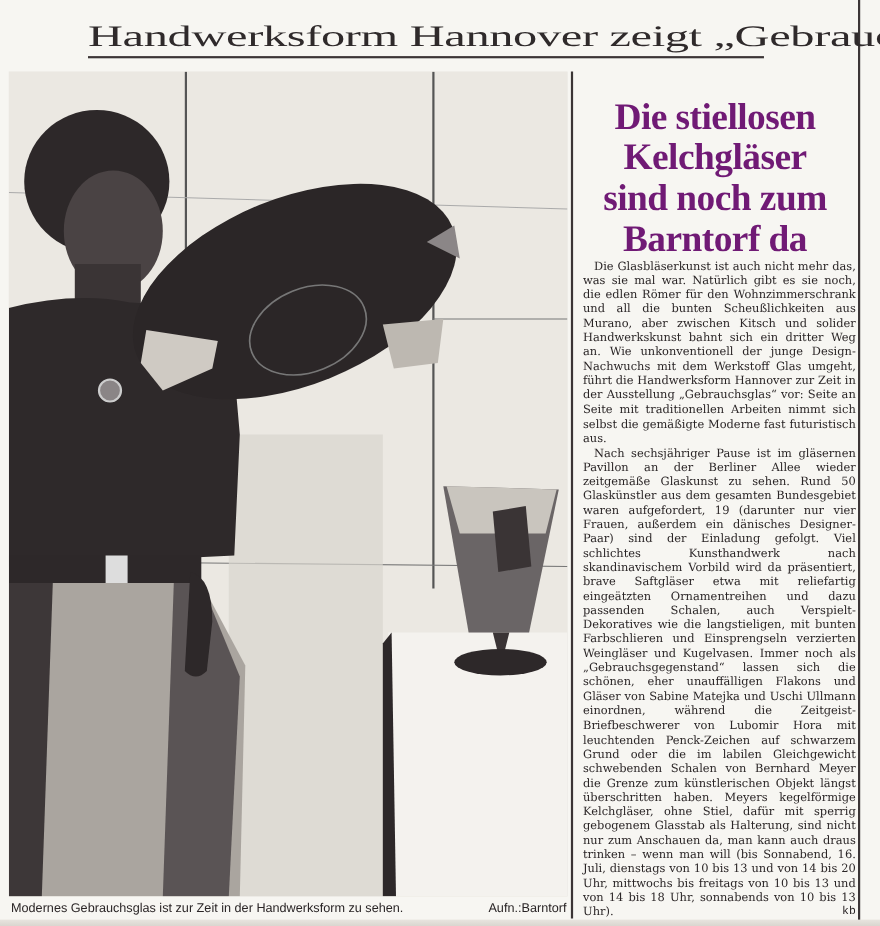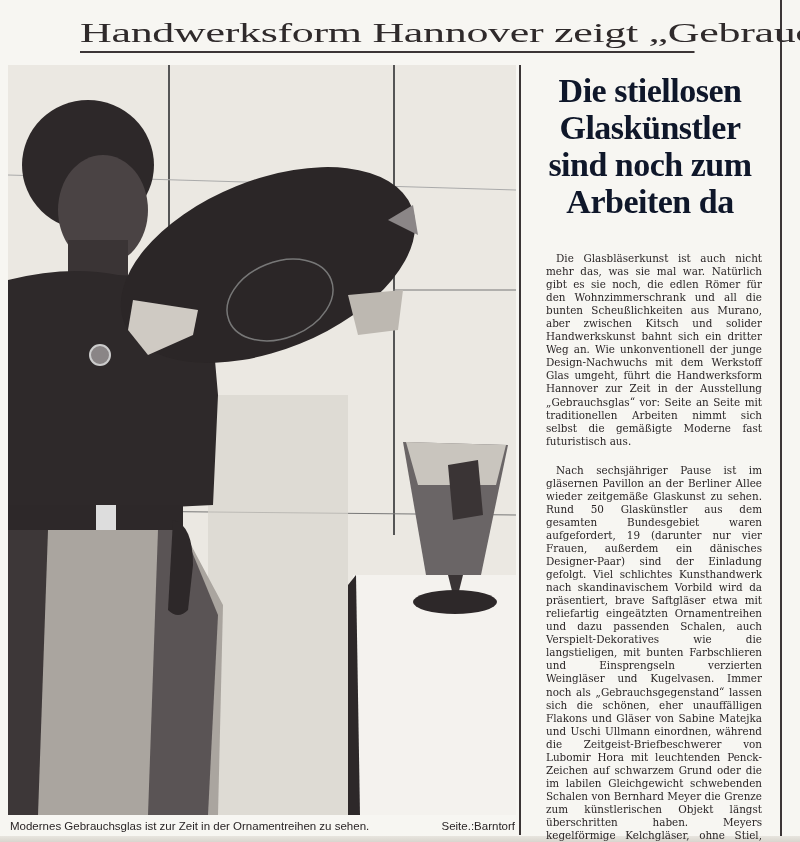--- a/index.html
+++ b/index.html
@@ -35,34 +35,34 @@
     .caption {
       position: absolute; left: 10px; top: 820px; width: 505px;
       font-family: "Liberation Sans", sans-serif; font-size: 11.5px;
       color: #2a2526; display: flex; justify-content: space-between;
     }
     .divider {
       position: absolute; left: 519px; top: 65px; width: 1.5px; height: 770px;
       background: #3b3536;
     }
     .headline {
-      position: absolute; left: 530px; top: 72px; width: 240px;
+      position: absolute; left: 530px; top: 88px; width: 240px;
       text-align: center;
       font-family: "Liberation Serif", serif; font-weight: bold;
-      font-size: 34px; line-height: 37px; color: #0f172a;
+      font-size: 34px; line-height: 37px; color: #701a75;
       letter-spacing: -0.5px;
     }
     .headline span { display: block; white-space: nowrap; }
     .body {
       position: absolute; left: 530px; top: 236px; width: 248px;
       font-family: "DejaVu Serif", serif; font-size: 10.4px;
       line-height: 13.05px; color: #2a2526;
       text-align: justify; hyphens: manual;
     }
-    .body p { margin: 16px; text-indent: 10px; }
+    .body p { margin: 0; text-indent: 10px; }
     .sig { float: right; font-family: Liberation Mono, monospace; }
   </style>
 </head>
 <body>
 
 <div class="page-edge-right"></div>
 <div class="page-edge-bottom"></div>
 
 <div class="kicker">Handwerksform Hannover zeigt „Gebrauchsglas“</div>
 
@@ -103,29 +103,29 @@
 
     <path d="M395 377 L500 380 L473 510 L418 510 Z" fill="#6a6566"></path>
     <path d="M398 377 L498 380 L488 420 L410 420 Z" fill="#c9c5be"></path>
     <polygon points="440,400 470,395 475,450 445,455" fill="#3a3435"></polygon>
     <path d="M440 510 L455 510 L450 530 L445 530 Z" fill="#3a3435"></path>
     <ellipse cx="447" cy="537" rx="42" ry="12" fill="#2d2829"></ellipse>
   </svg>
 </div>
 
 <div class="caption">
-  <span>Modernes Gebrauchsglas ist zur Zeit in der Ornamentreihen zu sehen.</span>
-  <span>Seite.:Barntorf</span>
+  <span>Modernes Gebrauchsglas ist zur Zeit in der Handwerksform zu sehen.</span>
+  <span>Aufn.:Barntorf</span>
 </div>
 
 <div class="divider"></div>
 
 <div class="headline">
   <span>Die stiellosen</span>
-  <span>Glaskünstler</span>
+  <span>Kelchgläser</span>
   <span>sind noch zum</span>
-  <span>Arbeiten da</span>
+  <span>Barntorf da</span>
 </div>
 
 <div class="body">
   <p>Die Glasbläserkunst ist auch nicht mehr das, was sie mal war. Natürlich gibt es sie noch, die edlen Römer für den Wohnzimmerschrank und all die bunten Scheußlichkeiten aus Murano, aber zwischen Kitsch und solider Handwerkskunst bahnt sich ein dritter Weg an. Wie unkonventionell der junge Design-Nachwuchs mit dem Werkstoff Glas umgeht, führt die Handwerksform Hannover zur Zeit in der Ausstellung „Gebrauchsglas“ vor: Seite an Seite mit traditionellen Arbeiten nimmt sich selbst die gemäßigte Moderne fast futuristisch aus.</p>
   <p><span>Nach sechsjähriger Pause ist im gläsernen Pavillon an der Berliner Allee wieder zeitgemäße Glaskunst zu sehen. Rund 50 Glaskünstler aus dem gesamten Bundesgebiet waren aufgefordert, 19 (darunter nur vier Frauen, außerdem ein dänisches Designer-Paar) sind der Einladung gefolgt. Viel schlichtes Kunsthandwerk nach skandinavischem Vorbild wird da präsentiert, brave Saftgläser etwa mit reliefartig eingeätzten Ornamentreihen und dazu passenden Schalen, auch Verspielt-Dekoratives wie die langstieligen, mit bunten Farbschlieren und Einsprengseln verzierten Weingläser und Kugelvasen. Immer noch als „Gebrauchsgegenstand“ lassen sich die schönen, eher unauffälligen Flakons und Gläser von Sabine Matejka und Uschi Ullmann einordnen, während die Zeitgeist-Briefbeschwerer von Lubomir Hora mit leuchtenden Penck-Zeichen auf schwarzem Grund oder die im labilen Gleichgewicht schwebenden Schalen von Bernhard Meyer die Grenze zum künstlerischen Objekt längst überschritten haben. Meyers kegelförmige Kelchgläser, ohne Stiel, dafür mit sperrig gebogenem Glasstab als Halterung, sind nicht nur zum Anschauen da, man kann auch draus trinken – wenn man will (bis Sonnabend, 16. Juli, dienstags von 10 bis 13 und von 14 bis 20 Uhr, mittwochs bis freitags von 10 bis 13 und von 14 bis 18 Uhr, sonnabends von 10 bis 13 Uhr).</span> <span class="sig">kb</span></p>
 </div>
 
 </body></html>

